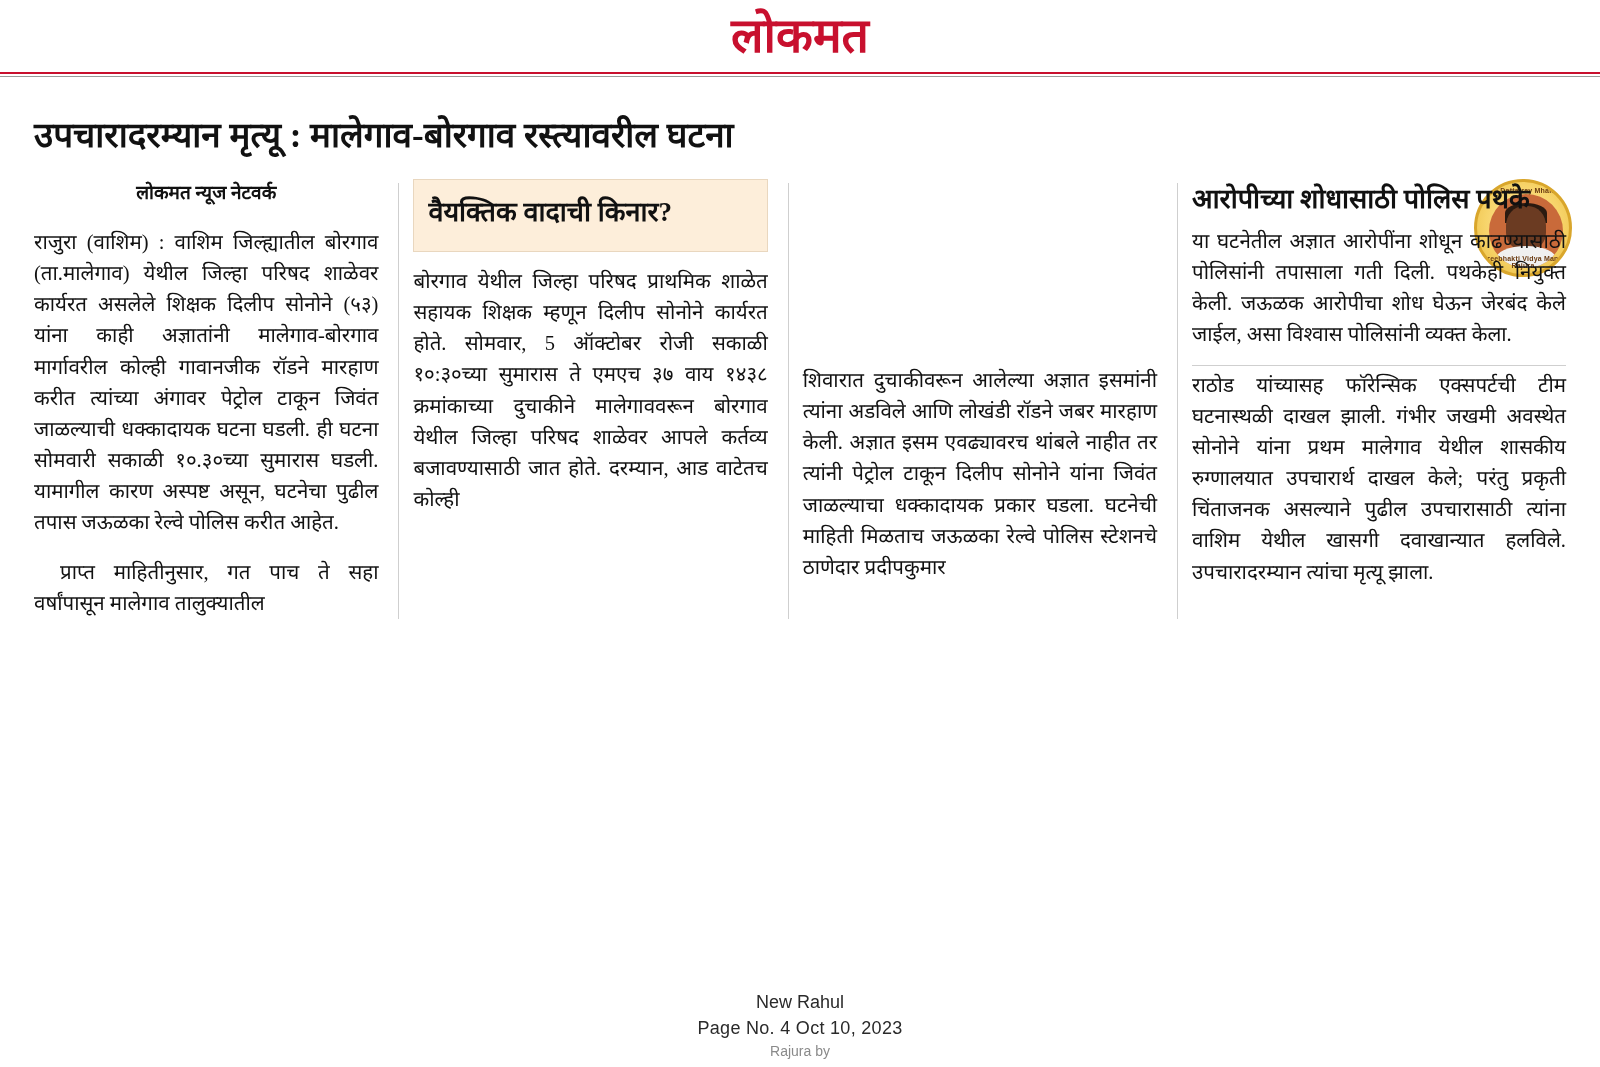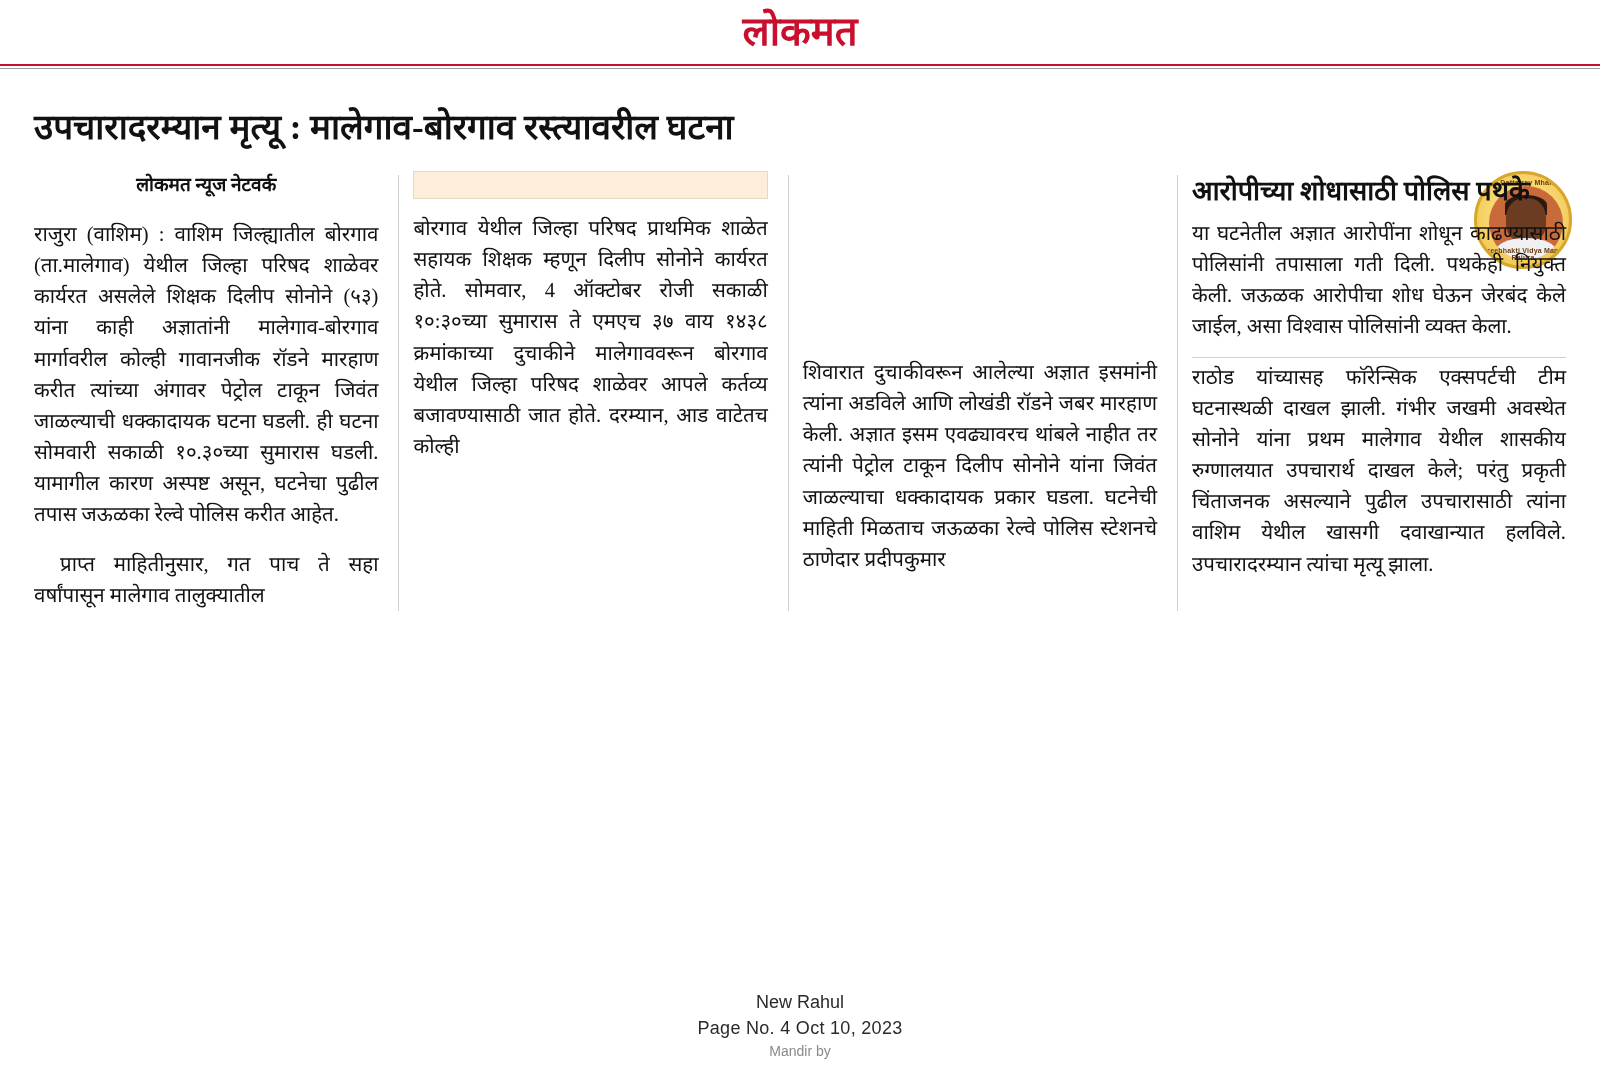--- a/index.html
+++ b/index.html
@@ -20,21 +20,21 @@
   .masthead {
     width: 100%;
     text-align: center;
     padding-top: 12px;
     padding-bottom: 6px;
   }
   .masthead-logo {
     display: inline-block;
     font-family: "Liberation Serif", serif;
     font-weight: bold;
-    font-size: 40px;
+    font-size: 48px;
     color: #c8102e;
     letter-spacing: 0px;
     line-height: 1;
   }
   .masthead-rule {
     width: 100%;
     height: 2px;
     background: #c8102e;
     margin-top: 12px;
   }
@@ -241,22 +241,23 @@
     <div class="col col-1">
       <div class="byline">लोकमत न्यूज नेटवर्क</div>
       <p class="body">राजुरा (वाशिम) : वाशिम जिल्ह्यातील बोरगाव (ता.मालेगाव) येथील जिल्हा परिषद शाळेवर कार्यरत असलेले शिक्षक दिलीप सोनोने (५३) यांना काही अज्ञातांनी मालेगाव-बोरगाव मार्गावरील कोल्ही गावानजीक रॉडने मारहाण करीत त्यांच्या अंगावर पेट्रोल टाकून जिवंत जाळल्याची धक्कादायक घटना घडली. ही घटना सोमवारी सकाळी १०.३०च्या सुमारास घडली. यामागील कारण अस्पष्ट असून, घटनेचा पुढील तपास जऊळका रेल्वे पोलिस करीत आहेत.</p>
       <p class="body">प्राप्त माहितीनुसार, गत पाच ते सहा वर्षांपासून मालेगाव तालुक्यातील</p>
     </div>
 
     <div class="col-sep"></div>
 
     <div class="col col-2">
       <div class="boxed">
+        <h3>वैयक्तिक वादाची किनार?</h3>
       </div>
-      <p class="body">बोरगाव येथील जिल्हा परिषद प्राथमिक शाळेत सहायक शिक्षक म्हणून दिलीप सोनोने कार्यरत होते. सोमवार, 4 ऑक्टोबर रोजी सकाळी १०:३०च्या सुमारास ते एमएच ३७ वाय १४३८ क्रमांकाच्या दुचाकीने मालेगाववरून बोरगाव येथील जिल्हा परिषद शाळेवर आपले कर्तव्य बजावण्यासाठी जात होते. दरम्यान, आड वाटेतच कोल्ही</p>
+      <p class="body">बोरगाव येथील जिल्हा परिषद प्राथमिक शाळेत सहायक शिक्षक म्हणून दिलीप सोनोने कार्यरत होते. सोमवार, 5 ऑक्टोबर रोजी सकाळी १०:३०च्या सुमारास ते एमएच ३७ वाय १४३८ क्रमांकाच्या दुचाकीने मालेगाववरून बोरगाव येथील जिल्हा परिषद शाळेवर आपले कर्तव्य बजावण्यासाठी जात होते. दरम्यान, आड वाटेतच कोल्ही</p>
     </div>
 
     <div class="col-sep"></div>
 
     <div class="col col-3">
       <div style="height:186px"></div>
       <p class="body">शिवारात दुचाकीवरून आलेल्या अज्ञात इसमांनी त्यांना अडविले आणि लोखंडी रॉडने जबर मारहाण केली. अज्ञात इसम एवढ्यावरच थांबले नाहीत तर त्यांनी पेट्रोल टाकून दिलीप सोनोने यांना जिवंत जाळल्याचा धक्कादायक प्रकार घडला. घटनेची माहिती मिळताच जऊळका रेल्वे पोलिस स्टेशनचे ठाणेदार प्रदीपकुमार</p>
     </div>
 
     <div class="col-sep"></div>
@@ -268,16 +269,16 @@
         <div class="rule"></div>
       </div>
       <p class="body">राठोड यांच्यासह फॉरेन्सिक एक्सपर्टची टीम घटनास्थळी दाखल झाली. गंभीर जखमी अवस्थेत सोनोने यांना प्रथम मालेगाव येथील शासकीय रुग्णालयात उपचारार्थ दाखल केले; परंतु प्रकृती चिंताजनक असल्याने पुढील उपचारासाठी त्यांना वाशिम येथील खासगी दवाखान्यात हलविले. उपचारादरम्यान त्यांचा मृत्यू झाला.</p>
     </div>
 
   </div>
 
   <div class="footer">
     <div class="line1">New Rahul</div>
     <div class="line2">Page No. 4     Oct 10, 2023</div>
-    <div class="line3">Mandir by</div>
+    <div class="line3">Rajura by</div>
   </div>
 
 </div>
 
 </body></html>

